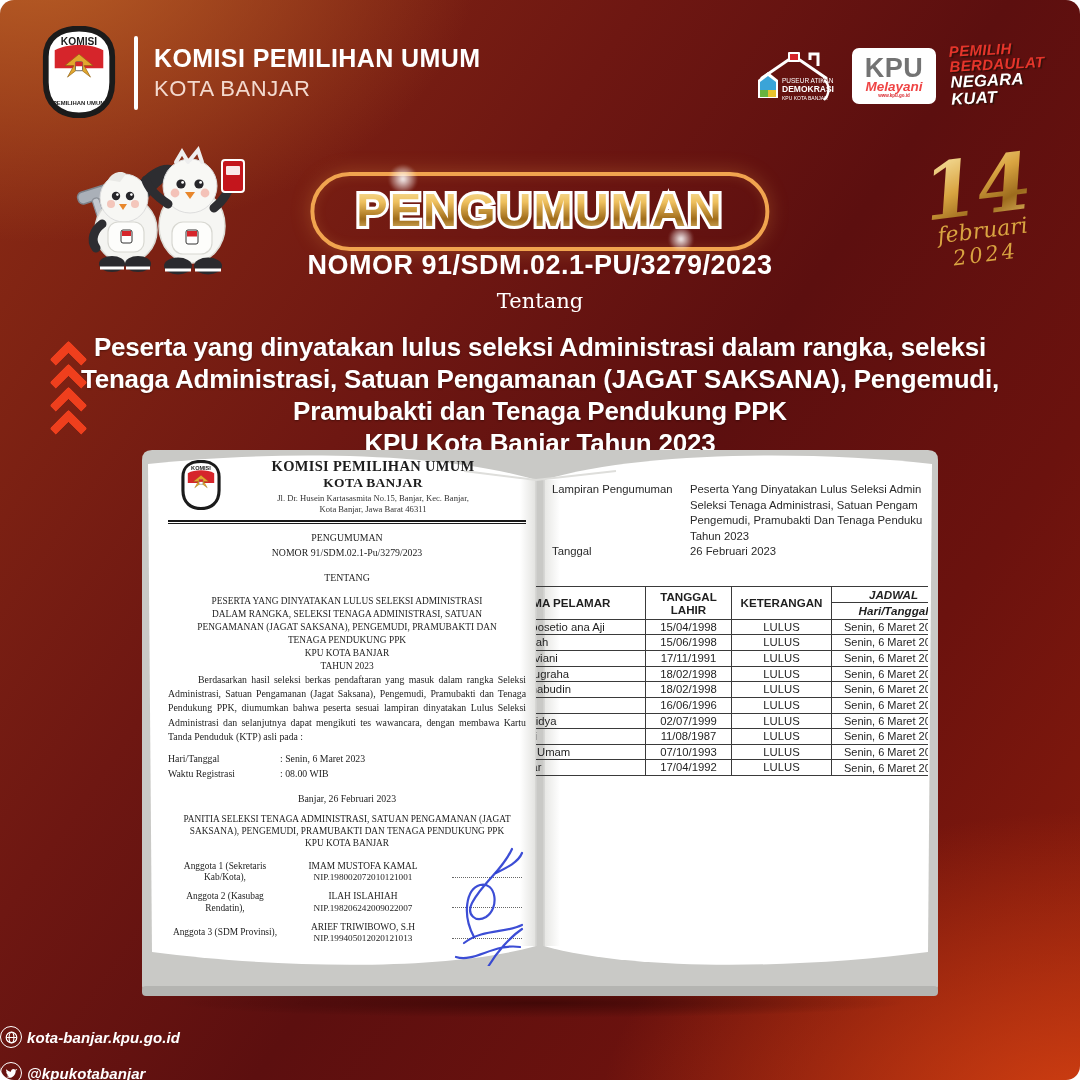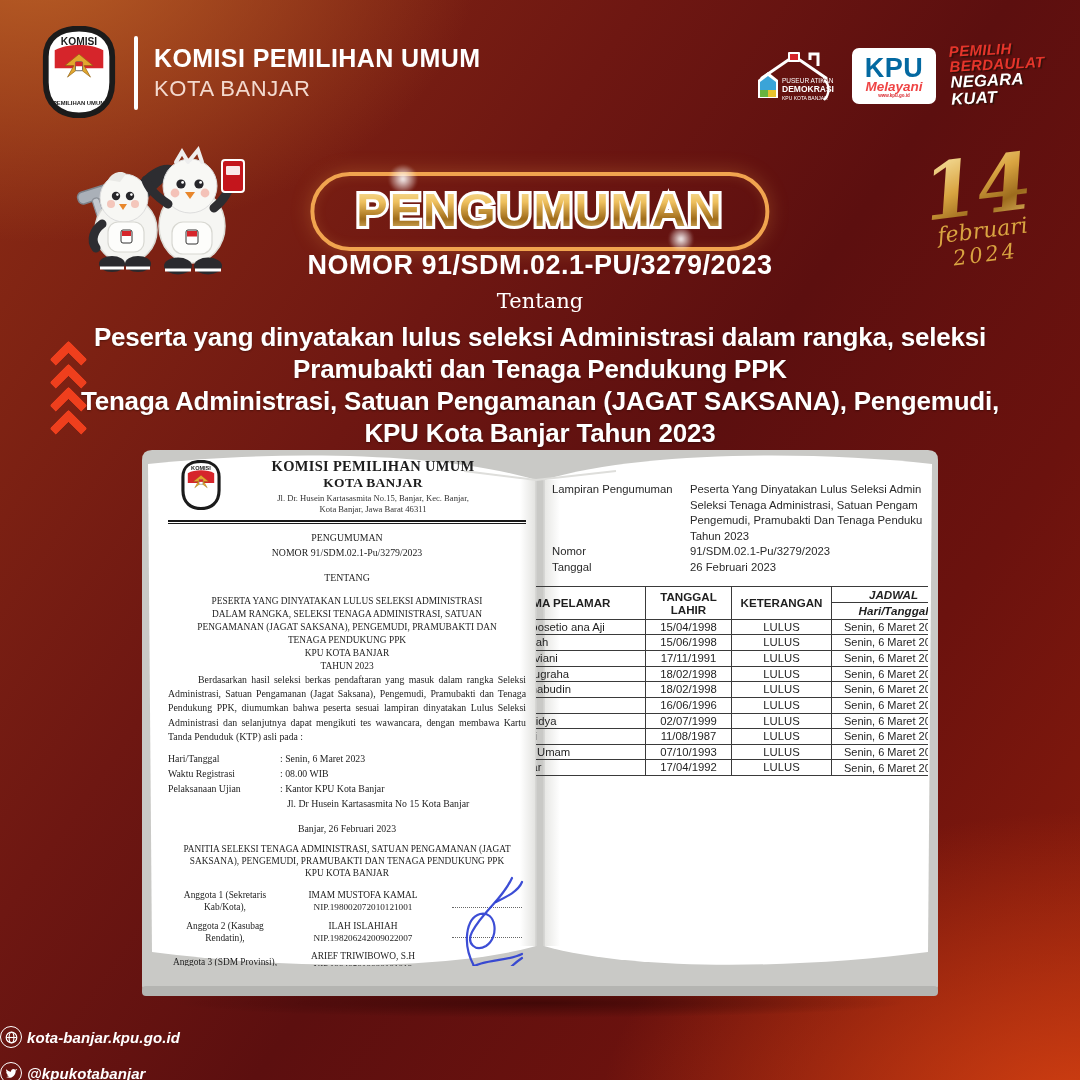--- a/index.html
+++ b/index.html
@@ -4,31 +4,32 @@
 <style>
   * { margin:0; padding:0; box-sizing:border-box; }
   body { width:1080px; height:1080px; overflow:hidden; }
   #canvas {
     position:relative; width:1080px; height:1080px; overflow:hidden;
     font-family:"Liberation Sans", sans-serif; color:#fff;
     background:
       radial-gradient(ellipse 720px 460px at 3% -4%, rgba(186,96,38,.95), rgba(186,96,38,0) 62%),
       radial-gradient(ellipse 820px 520px at 101% 104%, rgba(214,66,18,.95), rgba(214,66,18,0) 60%),
       linear-gradient(125deg,#8c2c14 0%,#6e1712 35%,#5c0f0f 55%,#6b120e 75%,#8c1c0c 100%);
+    border-radius: 14px;
   }
   
   .kpu-logo { position:absolute; left:40px; top:26px; width:78px; height:92px; }
   .hdr-divider { position:absolute; left:134px; top:36px; width:4px; height:74px; background:#fff; border-radius:2px; }
   .hdr-org { position:absolute; left:154px; top:44px; line-height:1.15; }
   .hdr-org .l1 { font-size:25px; font-weight:800; letter-spacing:.4px; }
   .hdr-org .l2 { font-size:22px; font-weight:400; color:#f3d9ce; margin-top:3px; letter-spacing:.6px; }
   .logo-puseur { position:absolute; left:748px; top:50px; width:92px; height:60px; }
   .logo-melayani { position:absolute; left:852px; top:48px; width:84px; height:56px; background:#fff; border-radius:7px;
       display:flex; flex-direction:column; align-items:center; justify-content:center; line-height:.92; padding-top:2px;}
-  .logo-melayani .t { color:#0369a1; font-weight:800; font-size:27px; letter-spacing:.5px;}
+  .logo-melayani .t { color:#737373; font-weight:800; font-size:27px; letter-spacing:.5px;}
   .logo-melayani .s { color:#ef4444; font-weight:800; font-size:13.5px; font-style:italic;}
   .logo-melayani .u { color:#d8262c; font-size:4.5px; font-weight:700; margin-top:1px;}
   .tagline { position:absolute; left:950px; top:42px; width:110px; transform:rotate(-3deg); line-height:.98; }
   .tagline .red { color:#e5352b; font-weight:800; font-size:15px; font-style:italic; text-shadow:1.5px 1.5px 1px #33100a; letter-spacing:.3px;}
   .tagline .white { color:#fff; font-weight:800; font-size:16.5px; font-style:italic; text-shadow:1.5px 1.5px 1px #33100a; letter-spacing:.3px;}
   
   .mascots { position:absolute; left:64px; top:138px; width:196px; height:150px; }
   
   .badge { position:absolute; left:50%; top:172px; transform:translateX(-50%);
       border:4px solid #f1a44f; border-radius:42px; padding:6px 42px 10px 42px;
@@ -36,21 +37,21 @@
   .badge-text { position:relative; display:inline-block; font-size:47px; font-weight:800; letter-spacing:2px; white-space:nowrap; }
   .badge-text .outline { position:absolute; left:0; top:0; -webkit-text-stroke:6px #ffffff; color:#fff; }
   .badge-text .fill { position:relative;
       background:linear-gradient(180deg,#f9e7ad 4%,#eec05e 36%,#a06c1a 68%,#f0d589 100%);
       -webkit-background-clip:text; background-clip:text; color:transparent; }
   .glow { position:absolute; border-radius:50%; background:radial-gradient(circle,rgba(255,255,255,.95),rgba(255,255,255,0) 70%); filter:blur(1px); }
   .glow.g1 { left:388px; top:164px; width:30px; height:30px; }
   .glow.g2 { left:668px; top:226px; width:26px; height:26px; }
   .nomor { position:absolute; left:0; right:0; top:250px; text-align:center; font-size:27px; font-weight:800; letter-spacing:.5px; }
   .tentang { position:absolute; left:0; right:0; top:289px; text-align:center; font-size:21px; font-family:"DejaVu Serif", serif; }
-  .big-title { position:absolute; left:50px; top:322px; width:980px; text-align:center;
+  .big-title { position:absolute; left:50px; top:332px; width:980px; text-align:center;
       font-size:26px; font-weight:800; line-height:1.23; letter-spacing:-.2px;
       text-shadow:0 1px 2px rgba(0,0,0,.35); }
   .chevrons { position:absolute; left:52px; top:344px; }
   .chev { width:34px; height:17px; position:relative; margin-bottom:6px; }
   .chev::before { content:""; position:absolute; left:3px; top:2px; width:18px; height:18px;
       border-left:9px solid #ef3f1d; border-top:9px solid #ef3f1d; transform:rotate(45deg); border-radius:3px; }
   
   .event-date { position:absolute; left:905px; top:152px; width:150px; text-align:center; transform:rotate(-7deg);
       font-family:"DejaVu Serif", serif; font-style:italic; }
   .event-date .day { font-size:78px; font-weight:800; line-height:.9;
@@ -220,22 +221,22 @@
     </span>
   </div>
   <div class="glow g1"></div>
   <div class="glow g2"></div>
 
   <div class="nomor">NOMOR 91/SDM.02.1-PU/3279/2023</div>
   <div class="tentang">Tentang</div>
 
   <div class="big-title">
     <div>Peserta yang dinyatakan lulus seleksi Administrasi dalam rangka, seleksi</div>
+    <div>Tenaga Administrasi, Satuan Pengamanan (JAGAT SAKSANA), Pengemudi,</div>
     <div>Pramubakti dan Tenaga Pendukung PPK</div>
-    <div>Tenaga Administrasi, Satuan Pengamanan (JAGAT SAKSANA), Pengemudi,</div>
     <div>KPU Kota Banjar Tahun 2023</div>
   </div>
 
   <div class="chevrons">
     <div class="chev"></div>
     <div class="chev"></div>
     <div class="chev"></div>
     <div class="chev"></div>
   </div>
 
@@ -311,27 +312,20 @@
           <span class="d-label">Hari/Tanggal</span>
           <span class="d-value">
               <div>: Senin, 6 Maret 2023</div>
             </span>
         </div>
         <div class="detail-row">
           <span class="d-label">Waktu Registrasi</span>
           <span class="d-value">
               <div>: 08.00 WIB</div>
             </span>
-        </div>
-        <div class="detail-row">
-          <span class="d-label">Pelaksanaan Ujian</span>
-          <span class="d-value">
-            <div>: Kantor KPU Kota Banjar</div>
-            <div style="margin-left:7px;">Jl. Dr Husein Kartasasmita No 15 Kota Banjar</div>
-          </span>
         </div>
       </div>
 
       <div class="place-date">Banjar, 26 Februari 2023</div>
 
       <div class="committee">
         <div>PANITIA SELEKSI TENAGA ADMINISTRASI, SATUAN PENGAMANAN (JAGAT</div>
         <div>SAKSANA), PENGEMUDI, PRAMUBAKTI DAN TENAGA PENDUKUNG PPK</div>
         <div>KPU KOTA BANJAR</div>
       </div>
@@ -374,24 +368,20 @@
       <div class="rp-row">
         <span class="rp-label">Lampiran Pengumuman</span>
         <span class="rp-value">
           <div class="rp-line">Peserta Yang Dinyatakan Lulus Seleksi Admin</div>
           <div class="rp-line">Seleksi Tenaga Administrasi, Satuan Pengam</div>
           <div class="rp-line">Pengemudi, Pramubakti Dan Tenaga Penduku</div>
           <div class="rp-line">Tahun 2023</div>
         </span>
       </div>
       <div class="rp-row">
-        <span class="rp-label">Nomor</span>
-        <span class="rp-value">91/SDM.02.1-Pu/3279/2023</span>
-      </div>
-      <div class="rp-row">
         <span class="rp-label">Tanggal</span>
         <span class="rp-value">26 Februari 2023</span>
       </div>
     </div>
 
     <div class="rp-tablewrap">
       <table class="apps">
         <thead>
           <tr>
             <th class="h-name" rowspan="2">NAMA PELAMAR</th>

